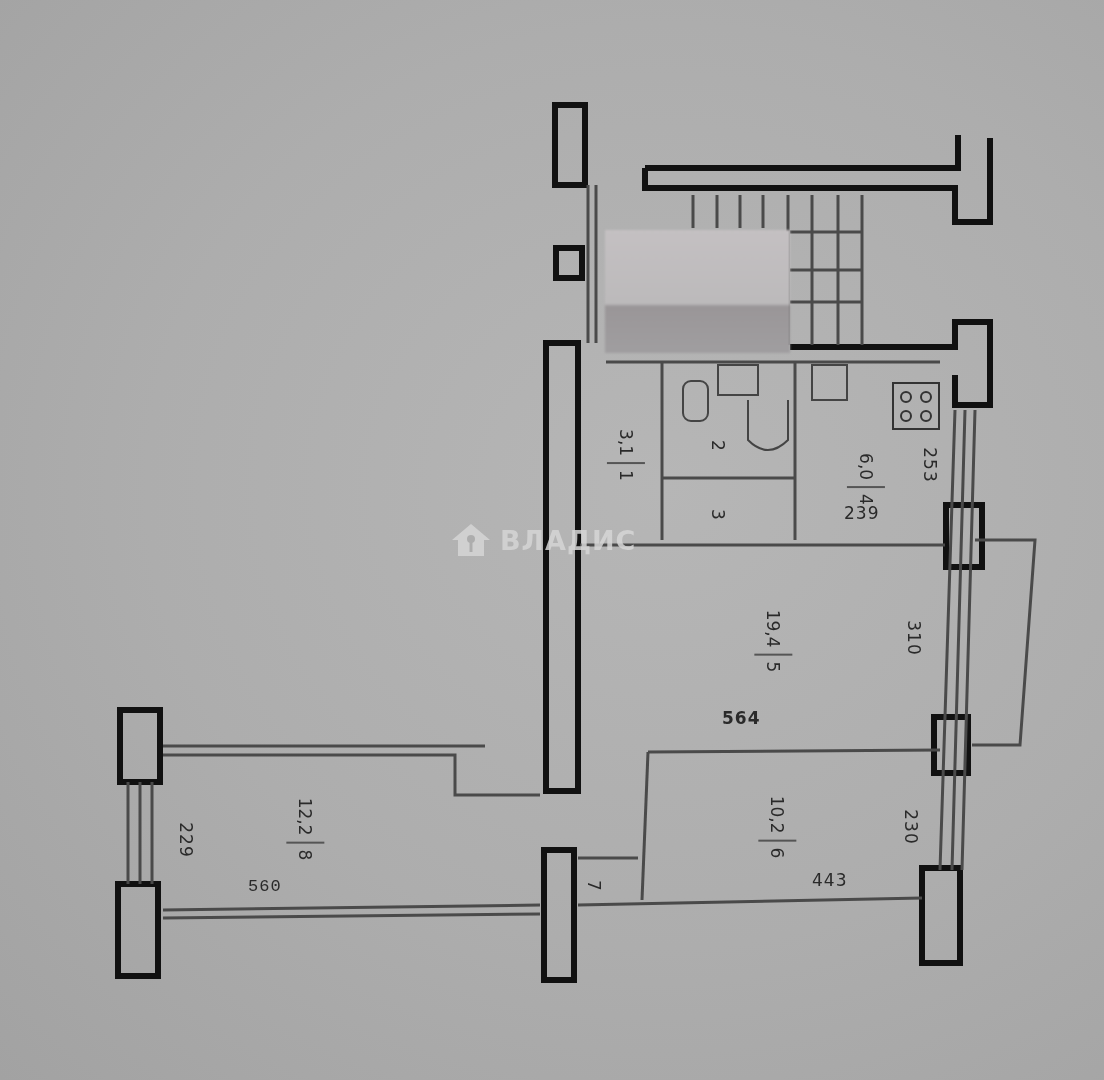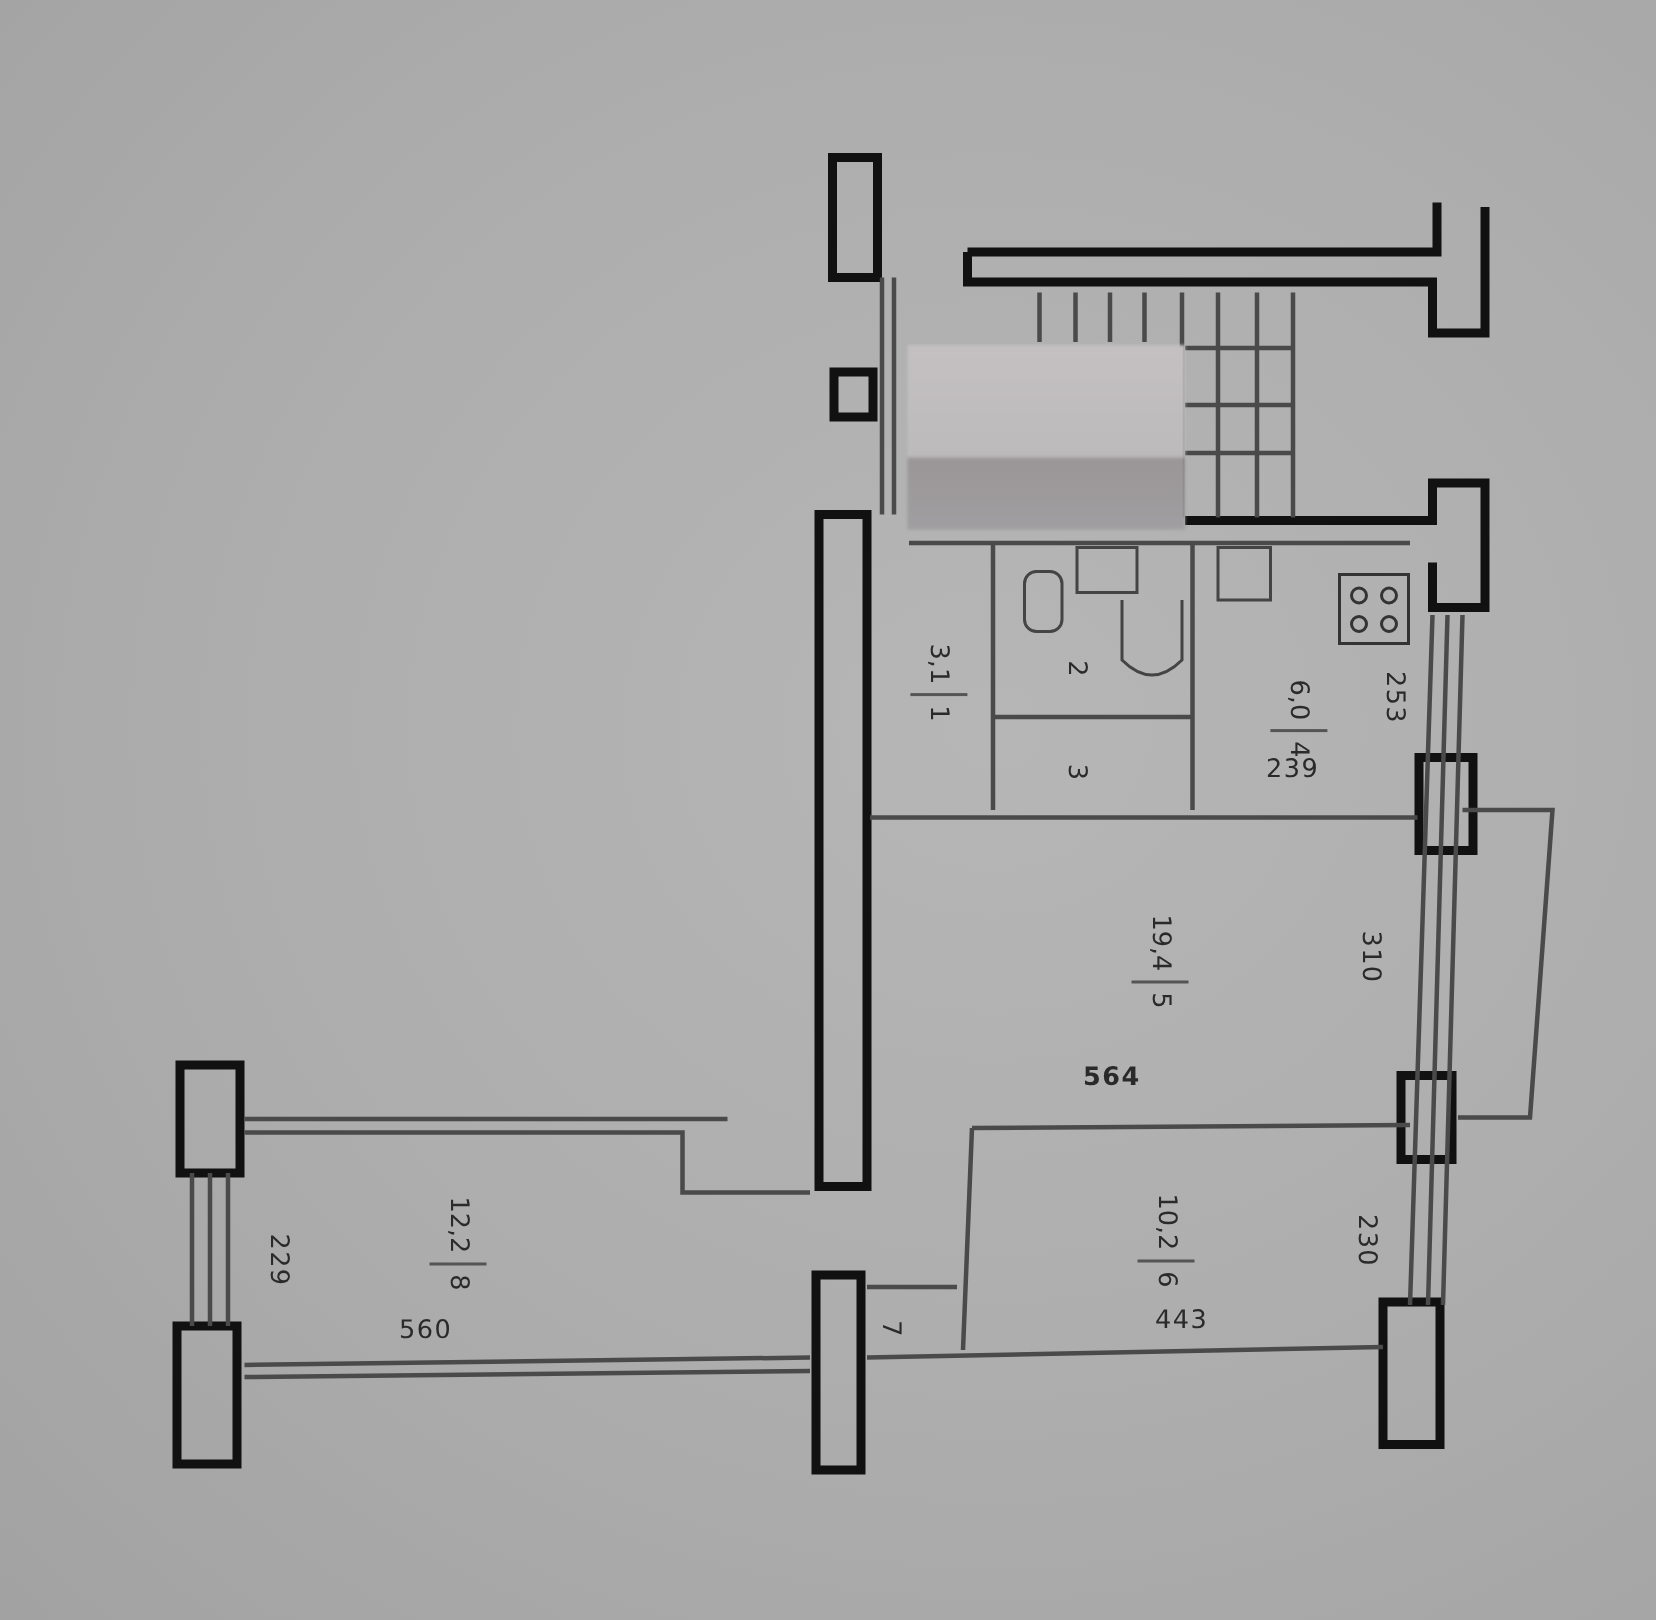--- a/index.html
+++ b/index.html
@@ -114,19 +114,27 @@
   <div class="frac" style="left:270px;top:810px;">
     <span class="num">12,2</span>
       <span class="bar"></span>
       <span class="num">8</span>
   </div>
 
   <div class="lbl" style="left:844px;top:503px;">239</div>
   <div class="lbl rot" style="left:912px;top:455px;">253</div>
   <div class="lbl" style="left:722px;top:708px;font-weight:bold;">564</div>
   <div class="lbl rot" style="left:896px;top:628px;">310</div>
-  <div class="lbl" style="left:770px;top:870px;">443</div>
+  <div class="lbl" style="left:812px;top:870px;">443</div>
   <div class="lbl rot" style="left:893px;top:817px;">230</div>
-  <div class="lbl" style="left:266px;top:877px;">560</div>
+  <div class="lbl" style="left:248px;top:877px;font-family:Liberation Mono, monospace;">560</div>
   <div class="lbl rot" style="left:168px;top:830px;">229</div>
 
+  <div class="wm">
+    <svg class="wm-ico" viewBox="0 0 42 36" style="position:static">
+      <path d="M21 2 L40 18 L34 18 L34 34 L8 34 L8 18 L2 18 Z" fill="#d6d6d6"></path>
+      <circle cx="21" cy="17" r="4" fill="#adadad"></circle>
+      <rect x="19.5" y="20" width="3" height="10" fill="#adadad"></rect>
+    </svg>
+    <span>ВЛАДИС</span>
+  </div>
 
 </div>
 
 </body></html>

